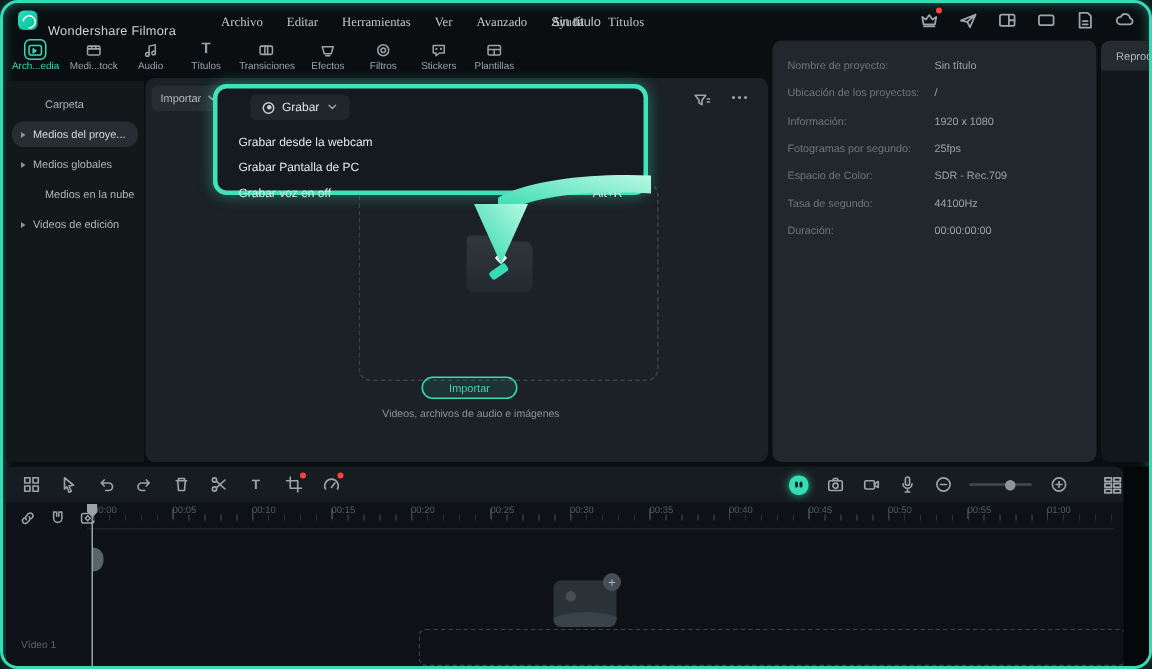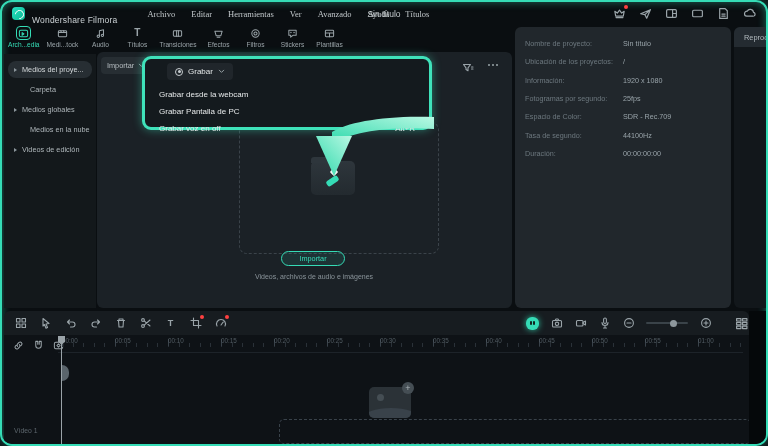--- a/index.html
+++ b/index.html
@@ -226,26 +226,26 @@
           <svg class="s" width="11" height="11" viewBox="0 0 12 12">
             <rect x="1.5" y="2.5" width="9" height="7" rx="1"></rect>
             <path d="M1.5 5.5h9 M6 5.5v4"></path>
           </svg>
         </span>
       <span class="tab-label">Plantillas</span>
     </div>
   </div>
 
   <div class="sidebar">
+    <div class="side-item indent">
+      <span>Carpeta</span>
+    </div>
     <div class="side-item sel">
       <i class="caret"></i>
       <span>Medios del proye...</span>
-    </div>
-    <div class="side-item indent">
-      <span>Carpeta</span>
     </div>
     <div class="side-item">
       <i class="caret"></i>
       <span>Medios globales</span>
     </div>
     <div class="side-item indent">
       <span>Medios en la nube</span>
     </div>
     <div class="side-item">
       <i class="caret"></i>

